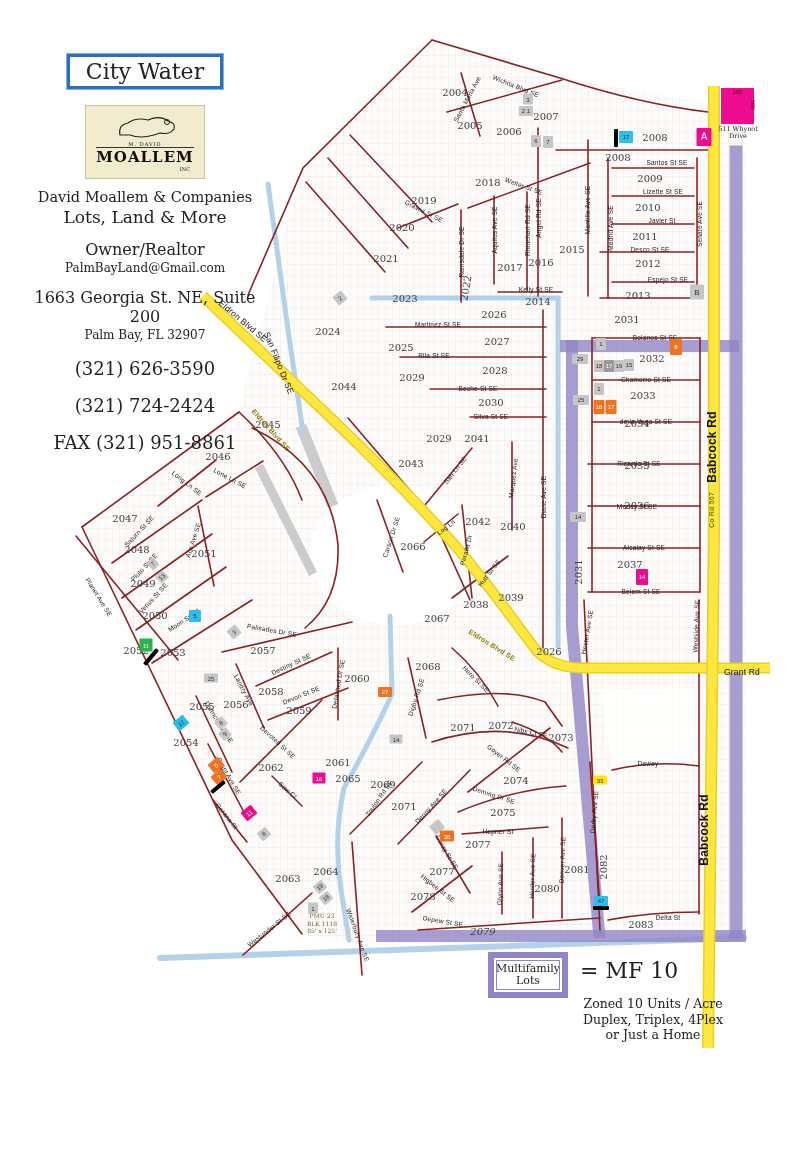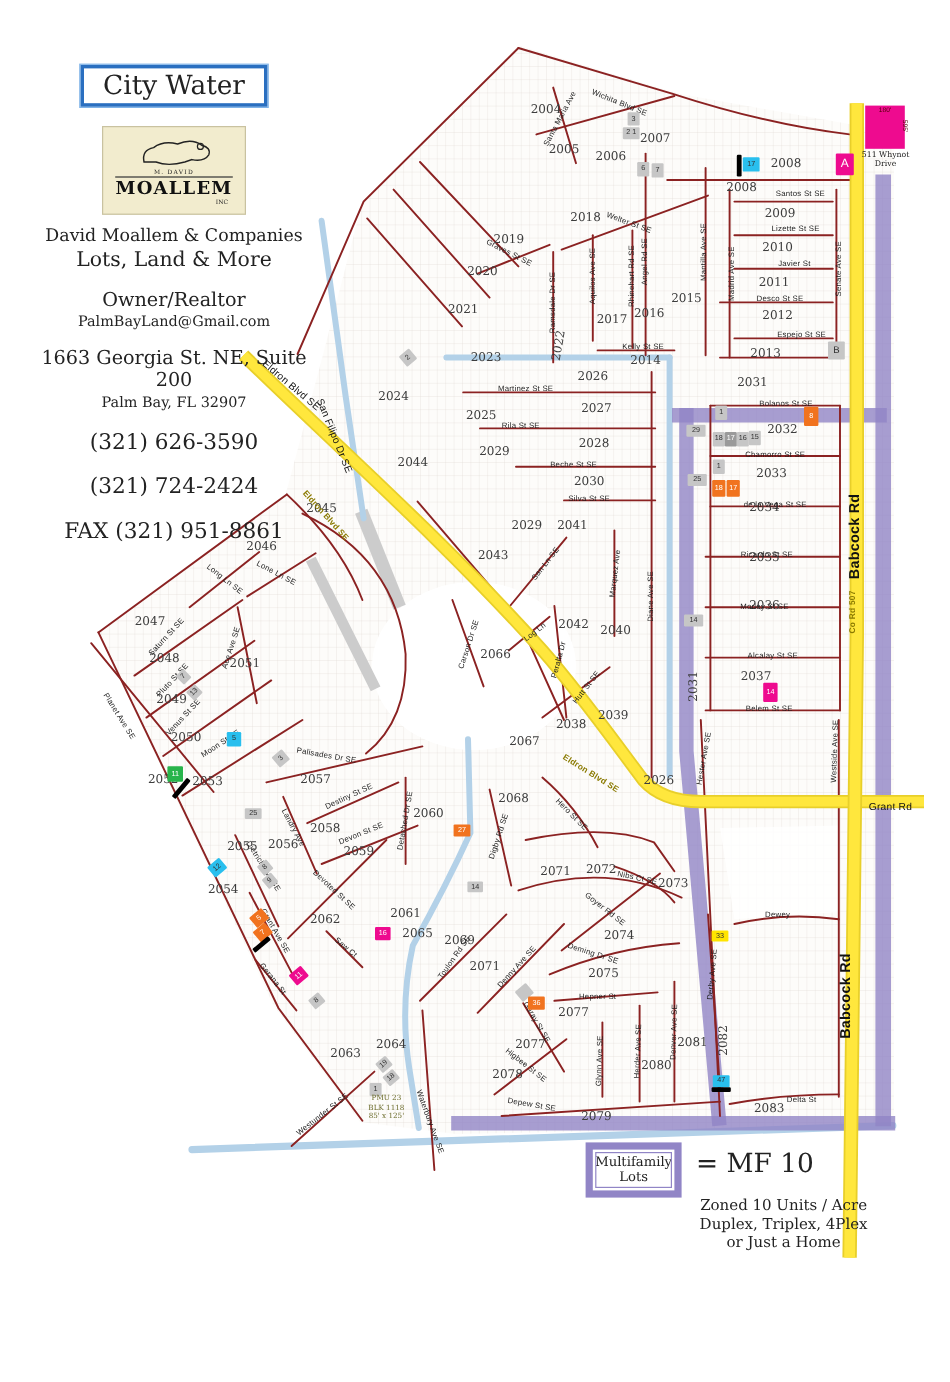--- a/index.html
+++ b/index.html
@@ -261,21 +261,21 @@
         <span class="blk" style="left: 383px; top: 784px;">2069</span>
         <span class="blk" style="left: 404px; top: 806px;">2071</span>
         <span class="blk" style="left: 463px; top: 727px;">2071</span>
         <span class="blk" style="left: 501px; top: 725px;">2072</span>
         <span class="blk" style="left: 561px; top: 737px;">2073</span>
         <span class="blk" style="left: 516px; top: 780px;">2074</span>
         <span class="blk" style="left: 503px; top: 812px;">2075</span>
         <span class="blk" style="left: 478px; top: 844px;">2077</span>
         <span class="blk" style="left: 442px; top: 871px;">2077</span>
         <span class="blk" style="left: 423px; top: 896px;">2078</span>
-        <span class="blk" style="left: 497px; top: 931px;">2079</span>
+        <span class="blk" style="left: 483px; top: 931px; font-style: italic;">2079</span>
         <span class="blk" style="left: 547px; top: 888px;">2080</span>
         <span class="blk" style="left: 577px; top: 869px;">2081</span>
         <span class="blk" style="left: 603px; top: 867px; transform: translate(-50%, -50%) rotate(-90deg);">2082</span>
         <span class="blk" style="left: 641px; top: 924px;">2083</span>
         <span class="stl" style="left: 467px; top: 99px; transform: translate(-50%, -50%) rotate(-62deg);">Santa Maria Ave</span>
         <span class="stl" style="left: 516px; top: 86px; transform: translate(-50%, -50%) rotate(22deg);">Wichita Blvd SE</span>
         <span class="stl" style="left: 524px; top: 186px; transform: translate(-50%, -50%) rotate(20deg);">Welter St SE</span>
         <span class="stl" style="left: 538px; top: 218px; transform: translate(-50%, -50%) rotate(-90deg);">Angel Rd SE</span>
         <span class="stl" style="left: 587px; top: 210px; transform: translate(-50%, -50%) rotate(-90deg);">Mantilla Ave SE</span>
         <span class="stl" style="left: 494px; top: 230px; transform: translate(-50%, -50%) rotate(-90deg);">Aquilos Ave SE</span>

